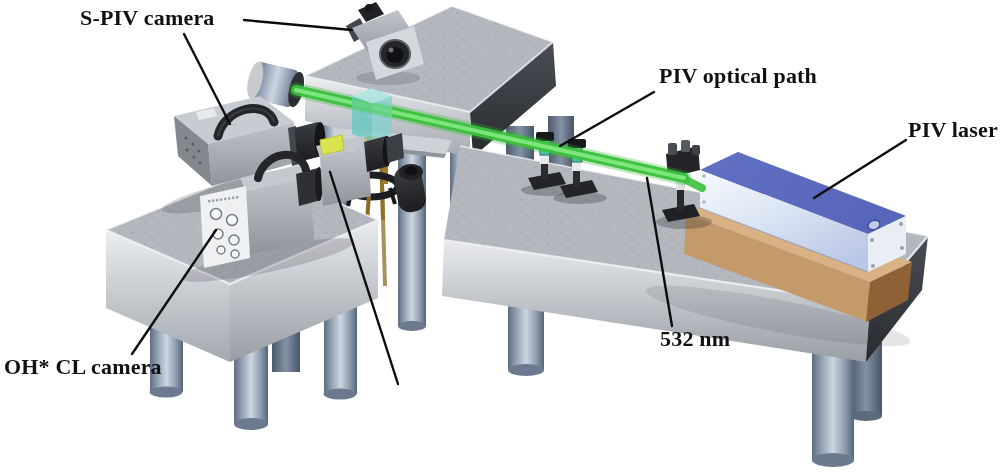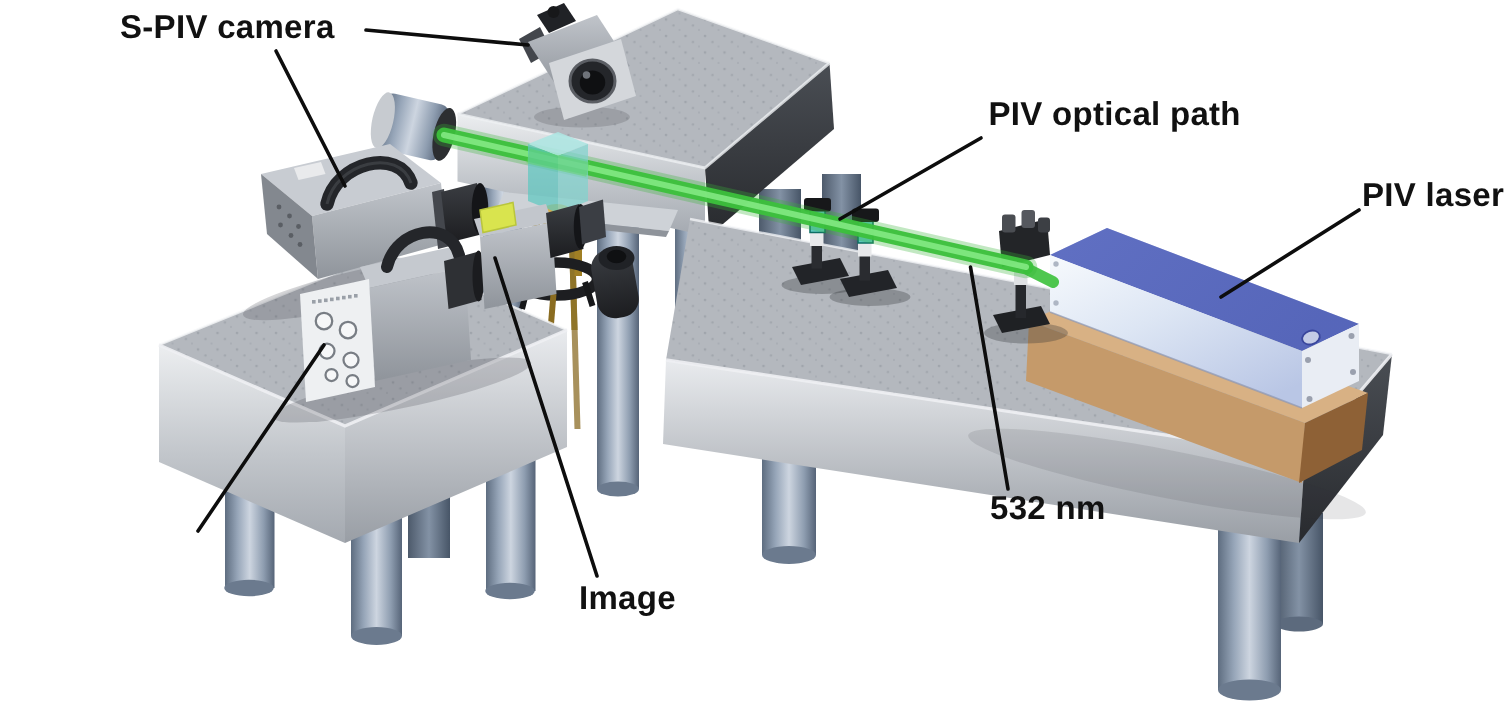--- a/index.html
+++ b/index.html
@@ -1,17 +1,17 @@
 <!DOCTYPE html>
 <html style="--beam_green: #3cc13c; --laser_top_blue: #5b6bbe; --laser_base_tan: #c59a6a; --test_section_teal: #5fc7c0; --burner_brass: #b08a28; --intensifier_accent: #d9e44e; --table_top_gray: #b4b8be; --leg_blue_gray: #8b9aad; --label_color: #111111; --background: #ffffff;"><head>
 <meta charset="utf-8">
 <style>
   html,body{margin:0;padding:0;background:#ffffff;}
   .stage{position:relative;width:1004px;height:474px;background:#ffffff;overflow:hidden;
-         font-family:Liberation Sans, sans-serif;}
+         font-family:Liberation Serif, serif;}
   .stage svg{position:absolute;left:0;top:0;}
   .lbl{position:absolute;font-weight:700;font-size:22px;line-height:1.16;
        color:var(--label_color,#111111);letter-spacing:.2px;white-space:nowrap;}
 </style>
 </head>
 <body>
 
 <div class="stage">
 
 <svg width="1004" height="474" viewBox="0 0 1004 474">
@@ -287,20 +287,20 @@
     <line x1="672" y1="326" x2="647" y2="178"></line>
   </g>
 </svg>
 
 <div class="lbl" style="left:80px;top:5px">S-PIV camera</div>
 
 <div class="lbl" style="left:908px;top:117px">PIV laser</div>
 
 <div class="lbl" style="left:659px;top:63px">PIV optical path</div>
 
+<div class="lbl" style="left:4px;top:354px">OH* CL camera</div>
 
 <div class="lbl" style="left:386px;top:386px">
-  <div>Image</div>
 </div>
 
 <div class="lbl" style="left:660px;top:326px">532 nm</div>
 
 </div>
 
 </body></html>

